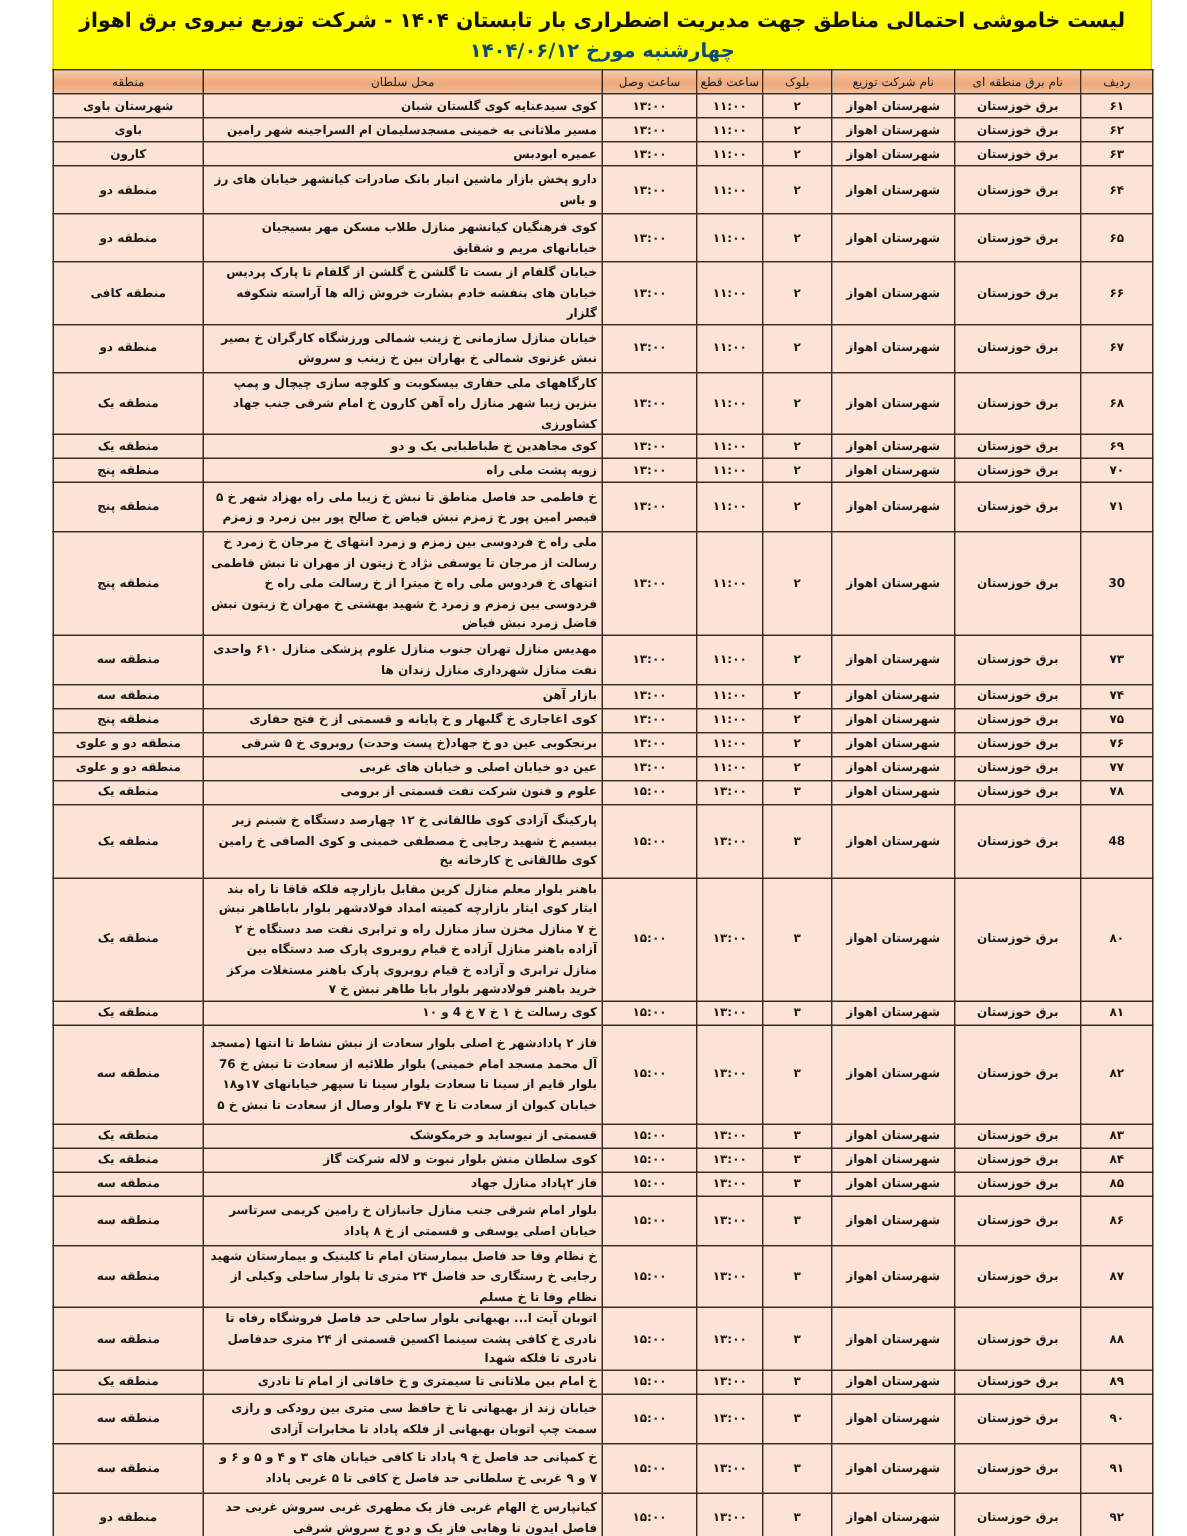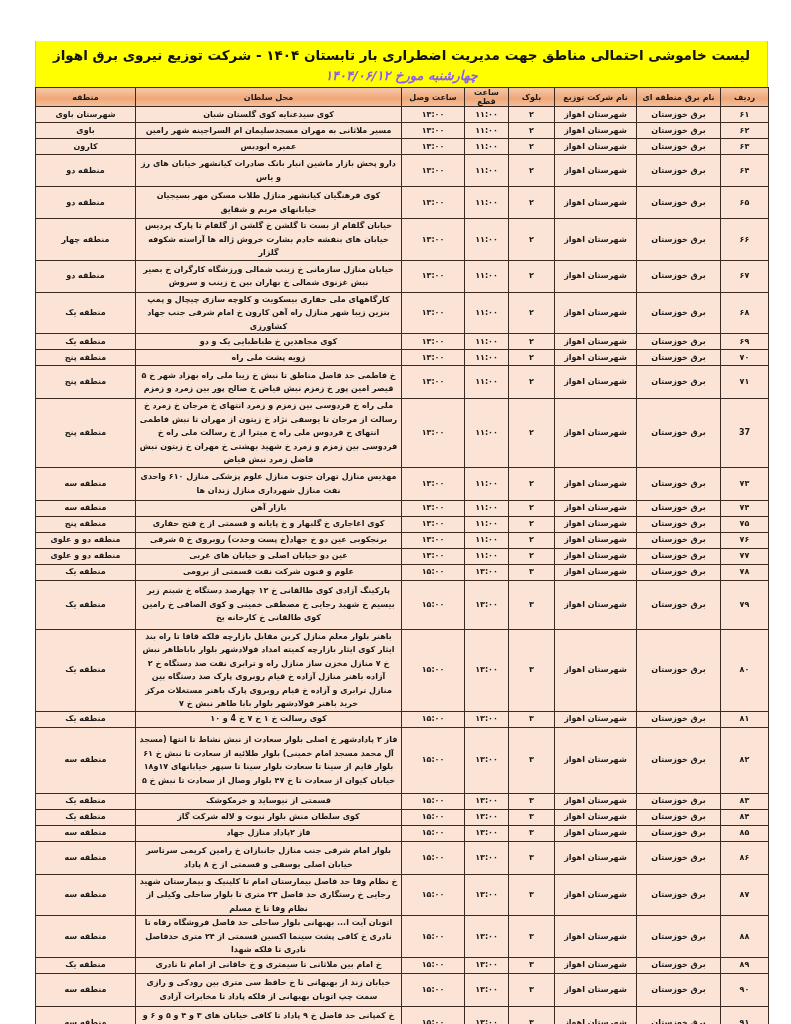--- a/index.html
+++ b/index.html
@@ -1,25 +1,25 @@
 <!DOCTYPE html>
 <html><head>
 <meta charset="utf-8">
 <style>
   html, body { margin:0; padding:0; background:#ffffff; }
   body { width:791px; height:1024px; position:relative; overflow:hidden; font-family:"DejaVu Sans", sans-serif; }
   .sheet { position:absolute; left:35px; top:0; width:733px; }
-  .title-block { background:#ffff00; height:46px; direction:rtl; text-align:center; border-left:1px solid #d9d900; border-right:1px solid #d9d900;margin-top:41px; }
+  .title-block { background:#ffff00; height:46px; direction:rtl; text-align:center; border-left:1px solid #d9d900; border-right:1px solid #d9d900; }
   .title-line1 { font-weight:bold; font-size:13.5px; line-height:22px; padding-top:3px; color:#111; }
-  .title-line2 { font-weight:bold; font-size:13px; line-height:20px; color:#8b5cf6;font-style:italic; }
+  .title-line2 { font-weight:bold; font-size:13px; line-height:20px; color:#0c4a6e; }
   table { border-collapse:collapse; width:733px; table-layout:fixed; direction:rtl; }
   th, td { border:1px solid #3a2a22; text-align:center; vertical-align:middle; color:#1a1a1a; padding:0 2px; overflow:hidden; }
-  th { background:linear-gradient(#f6c7a4, #eea77a 55%, #f4c09c); font-size:8px; font-weight:bold; height:15px; }
+  th { background:linear-gradient(#f6c7a4, #eea77a 55%, #f4c09c); font-size:8px; font-weight:normal; height:15px; }
   td { background:#fbe3d5; font-size:8px; font-weight:bold; line-height:13.5px; }
-  td.loc { font-size:8px; padding:0 3px; }
+  td.loc { font-size:8px; padding:0 3px;text-align:right; }
 </style>
 </head>
 <body>
 
 <div class="sheet">
   <div class="title-block">
     <div class="title-line1">لیست خاموشی احتمالی مناطق جهت مدیریت اضطراری بار تابستان ۱۴۰۴ - شرکت توزیع نیروی برق اهواز</div>
     <div class="title-line2">چهارشنبه مورخ ۱۴۰۴/۰۶/۱۲</div>
   </div>
   <table>
@@ -56,21 +56,21 @@
           <td class="loc">کوی سیدعنایه   کوی گلستان شبان</td>
           <td>شهرستان باوی</td>
         </tr>
         <tr style="height: 16px;">
           <td>۶۲</td>
           <td>برق خوزستان</td>
           <td>شهرستان اهواز</td>
           <td>۲</td>
           <td>۱۱:۰۰</td>
           <td>۱۳:۰۰</td>
-          <td class="loc">مسیر ملاثانی به مهران مسجدسلیمان   ام السراجینه   شهر رامین</td>
+          <td class="loc">مسیر ملاثانی به خمینی مسجدسلیمان   ام السراجینه   شهر رامین</td>
           <td>باوی</td>
         </tr>
         <tr style="height: 16px;">
           <td>۶۳</td>
           <td>برق خوزستان</td>
           <td>شهرستان اهواز</td>
           <td>۲</td>
           <td>۱۱:۰۰</td>
           <td>۱۳:۰۰</td>
           <td class="loc">عمیره  ابودبس</td>
@@ -97,21 +97,21 @@
           <td>منطقه دو</td>
         </tr>
         <tr style="height: 32px;">
           <td>۶۶</td>
           <td>برق خوزستان</td>
           <td>شهرستان اهواز</td>
           <td>۲</td>
           <td>۱۱:۰۰</td>
           <td>۱۳:۰۰</td>
           <td class="loc">خیابان گلفام از بست تا گلشن   خ گلشن از گلفام تا پارک پردیس   خیابان های بنفشه   خادم   بشارت   خروش   ژاله ها   آراسته   شکوفه   گلزار</td>
-          <td>منطقه چهار</td>
+          <td>منطقه کافی</td>
         </tr>
         <tr style="height: 32px;">
           <td>۶۷</td>
           <td>برق خوزستان</td>
           <td>شهرستان اهواز</td>
           <td>۲</td>
           <td>۱۱:۰۰</td>
           <td>۱۳:۰۰</td>
           <td class="loc">خیابان منازل سازمانی خ زینب شمالی   ورزشگاه کارگران   خ بصیر نبش غزنوی شمالی   خ بهاران بین خ زینب و سروش</td>
           <td>منطقه دو</td>
@@ -150,21 +150,21 @@
           <td>۷۱</td>
           <td>برق خوزستان</td>
           <td>شهرستان اهواز</td>
           <td>۲</td>
           <td>۱۱:۰۰</td>
           <td>۱۳:۰۰</td>
           <td class="loc">خ فاطمی حد فاصل مناطق تا نبش خ زیبا   ملی راه بهزاد شهر خ ۵ قیصر امین پور   خ زمزم نبش فیاض   خ صالح پور بین زمرد و زمزم</td>
           <td>منطقه پنج</td>
         </tr>
         <tr style="height: 65px;">
-          <td>37</td>
+          <td>30</td>
           <td>برق خوزستان</td>
           <td>شهرستان اهواز</td>
           <td>۲</td>
           <td>۱۱:۰۰</td>
           <td>۱۳:۰۰</td>
           <td class="loc">ملی راه خ فردوسی بین زمزم و زمرد   انتهای خ مرجان   خ زمرد   خ رسالت از مرجان تا یوسفی نژاد   خ زیتون از مهران   تا نبش فاطمی   انتهای خ فردوس ملی راه   خ میترا از خ رسالت ملی راه خ فردوسی بین زمزم و زمرد خ شهید بهشتی   خ مهران   خ زیتون نبش فاضل   زمرد نبش فیاض</td>
           <td>منطقه پنج</td>
         </tr>
         <tr style="height: 33px;">
           <td>۷۳</td>
@@ -220,21 +220,21 @@
           <td>۷۸</td>
           <td>برق خوزستان</td>
           <td>شهرستان اهواز</td>
           <td>۳</td>
           <td>۱۳:۰۰</td>
           <td>۱۵:۰۰</td>
           <td class="loc">علوم و فنون شرکت نفت   قسمتی از برومی</td>
           <td>منطقه یک</td>
         </tr>
         <tr style="height: 49px;">
-          <td>۷۹</td>
+          <td>48</td>
           <td>برق خوزستان</td>
           <td>شهرستان اهواز</td>
           <td>۳</td>
           <td>۱۳:۰۰</td>
           <td>۱۵:۰۰</td>
           <td class="loc">پارکینگ آزادی   کوی طالقانی خ ۱۲ چهارصد دستگاه   خ شبنم   زیر بیسیم خ شهید رجایی خ مصطفی خمینی  و کوی الصافی   خ رامین   کوی طالقانی خ کارخانه یخ</td>
           <td>منطقه یک</td>
         </tr>
         <tr style="height: 82px;">
           <td>۸۰</td>
@@ -256,21 +256,21 @@
           <td class="loc">کوی رسالت خ ۱ خ ۷   خ 4 و ۱۰</td>
           <td>منطقه یک</td>
         </tr>
         <tr style="height: 66px;">
           <td>۸۲</td>
           <td>برق خوزستان</td>
           <td>شهرستان اهواز</td>
           <td>۳</td>
           <td>۱۳:۰۰</td>
           <td>۱۵:۰۰</td>
-          <td class="loc">فاز ۲ پادادشهر خ اصلی بلوار سعادت از نبش نشاط تا انتها (مسجد آل محمد مسجد امام خمینی)   بلوار طلائیه از سعادت تا نبش خ ۶۱   بلوار قایم از سینا تا سعادت   بلوار سینا تا سپهر خیابانهای ۱۷و۱۸   خیابان کیوان از سعادت تا خ ۴۷   بلوار وصال از سعادت تا نبش خ ۵</td>
+          <td class="loc">فاز ۲ پادادشهر خ اصلی بلوار سعادت از نبش نشاط تا انتها (مسجد آل محمد مسجد امام خمینی)   بلوار طلائیه از سعادت تا نبش خ 76   بلوار قایم از سینا تا سعادت   بلوار سینا تا سپهر خیابانهای ۱۷و۱۸   خیابان کیوان از سعادت تا خ ۴۷   بلوار وصال از سعادت تا نبش خ ۵</td>
           <td>منطقه سه</td>
         </tr>
         <tr style="height: 16px;">
           <td>۸۳</td>
           <td>برق خوزستان</td>
           <td>شهرستان اهواز</td>
           <td>۳</td>
           <td>۱۳:۰۰</td>
           <td>۱۵:۰۰</td>
           <td class="loc">قسمتی از نیوساید و خرمکوشک</td>

